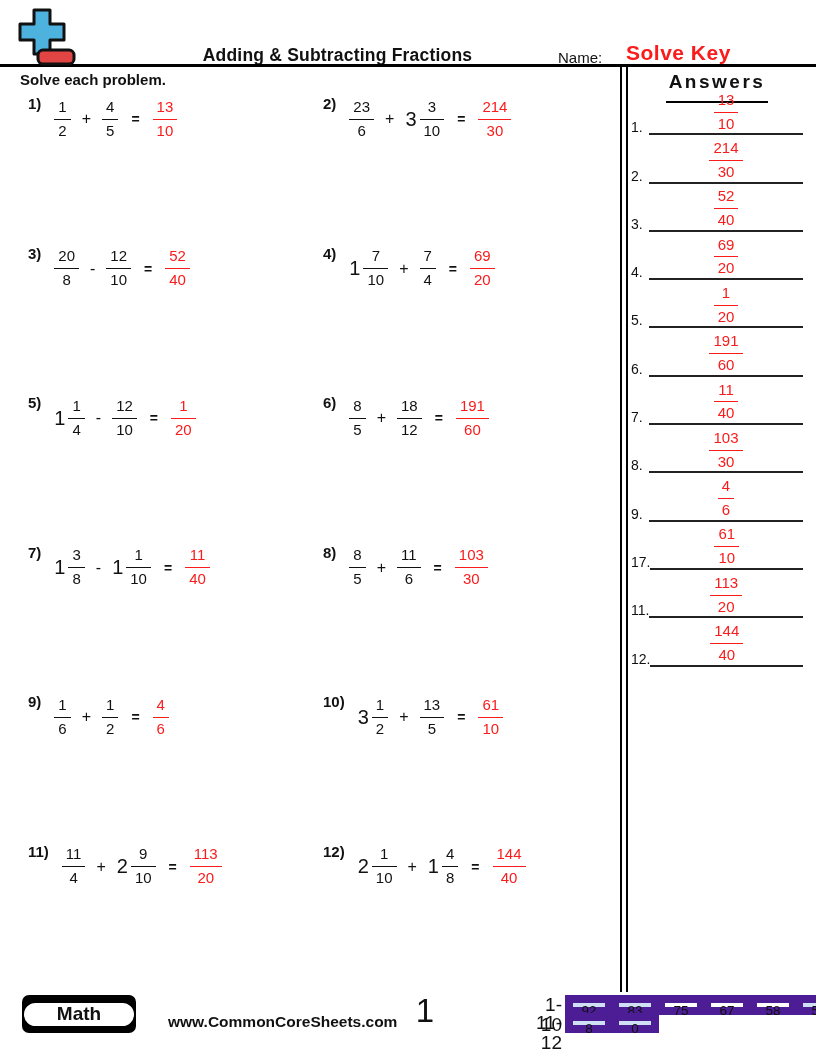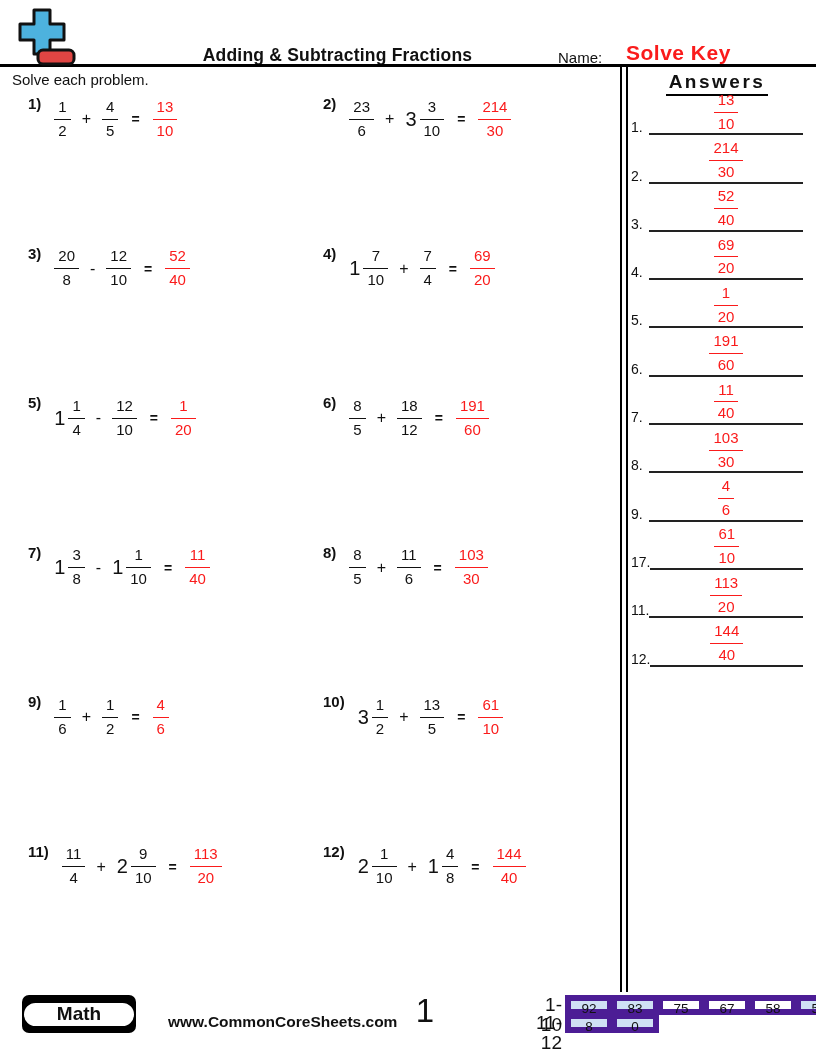--- a/index.html
+++ b/index.html
@@ -17,21 +17,21 @@
   .title {
     position: absolute; top: 45px; left: 60px; width: 555px;
     text-align: center; font-size: 17.5px; font-weight: 600; letter-spacing: .2px;
   }
   .name-label { position: absolute; top: 49px; left: 558px; font-size: 15px; }
   .answer-key {
     position: absolute; top: 41px; left: 626px; font-size: 21px; font-weight: 700;
     color: var(--answer-red); letter-spacing: .5px;
   }
   .header-rule { position: absolute; top: 64px; left: 0; width: 816px; height: 3px; background: #000; }
-  .instructions { position: absolute; top: 71px; left: 12px; font-size: 15px; font-weight: 400; }
+  .instructions { position: absolute; top: 71px; left: 20px; font-size: 15px; font-weight: 700; }
   .vdivider {
     position: absolute; left: 620px; top: 64px; height: 928px; width: 8px;
     border-left: 2.5px solid #000; border-right: 2.5px solid #000;
   }
 
   
   .problems {
     position: absolute; left: 0; top: 94px; width: 618px;
     display: grid; grid-template-columns: 295px 295px; grid-auto-rows: 149.5px;
     padding-left: 28px;
@@ -46,21 +46,21 @@
   }
   .frac .num { padding: 0 4px 2px; border-bottom: 1.8px solid currentColor; }
   .frac .den { padding: 2px 4px 0; }
   .frac.red { color: var(--answer-red); }
   .op { margin: 0 11px; font-size: 16px; font-weight: 500; }
   .eq { margin: 0 13px; font-size: 14px; font-weight: 700; }
 
   
   .answers { position: absolute; left: 631px; top: 71px; width: 172px; }
   .answers-title { text-align: center; font-size: 19px; font-weight: 700; letter-spacing: 2.5px; }
-  .answers-title span { border-bottom: 2.5px solid #000; padding: 0 3px 2px; }
+  .answers-title span { border-bottom: 2.5px solid #000; padding: 0 3px 9px; }
   .ans-rows { position: absolute; top: 16px; left: 0; width: 100%; }
   .ans-row { display: flex; align-items: flex-end; height: 48.3px; }
   .ans-num { font-size: 14px; min-width: 18px; line-height: 1; margin-bottom: 1px; }
   .ans-blank {
     flex: 1; display: flex; justify-content: center; align-items: flex-end;
     border-bottom: 2px solid #222; height: 100%;
   }
 
   
   .math-badge {
@@ -72,21 +72,21 @@
     width: 124px; height: 27px; display: flex; align-items: center; justify-content: center;
     font-size: 19px; font-weight: 700;
   }
   .site { position: absolute; left: 168px; top: 1013px; font-size: 15.5px; font-weight: bold; }
   .page-num { position: absolute; left: 400px; top: 992px; width: 50px; text-align: center; font-size: 33px; }
   .scores { position: absolute; left: 527px; top: 995px; }
   .score-row { display: flex; height: 20px; }
   .score-row + .score-row { margin-top: -2px; }
   .score-label { width: 40px; text-align: right; padding-right: 5px; font-size: 19px; line-height: 20px; }
   .score-cell {
-    width: 48px; height: 20px; border: 6px solid #4c1d95; margin-left: -2px;
+    width: 48px; height: 20px; border: 8px solid #4c1d95; margin-left: -2px;
     text-align: center; font-size: 13.5px; line-height: 16px; background: #fff;
   }
   .score-cell:first-of-type { margin-left: 0; }
   .score-cell.hl { background: var(--cell-blue); }
 </style>
 </head>
 <body>
 
 <div class="page">
 

